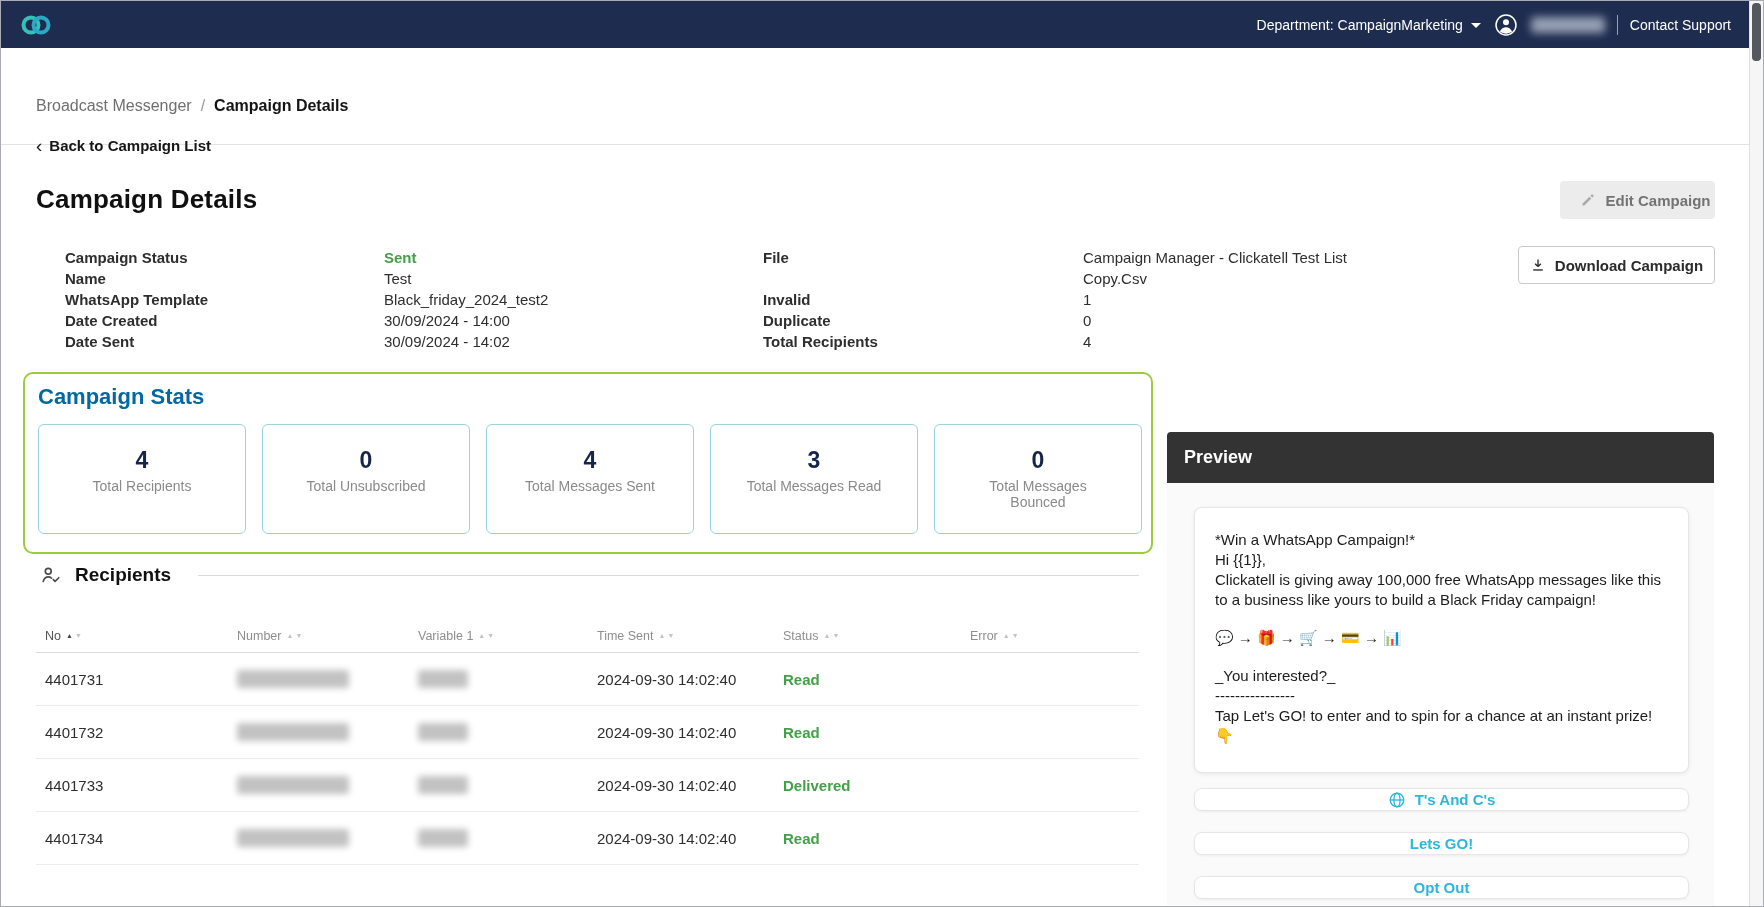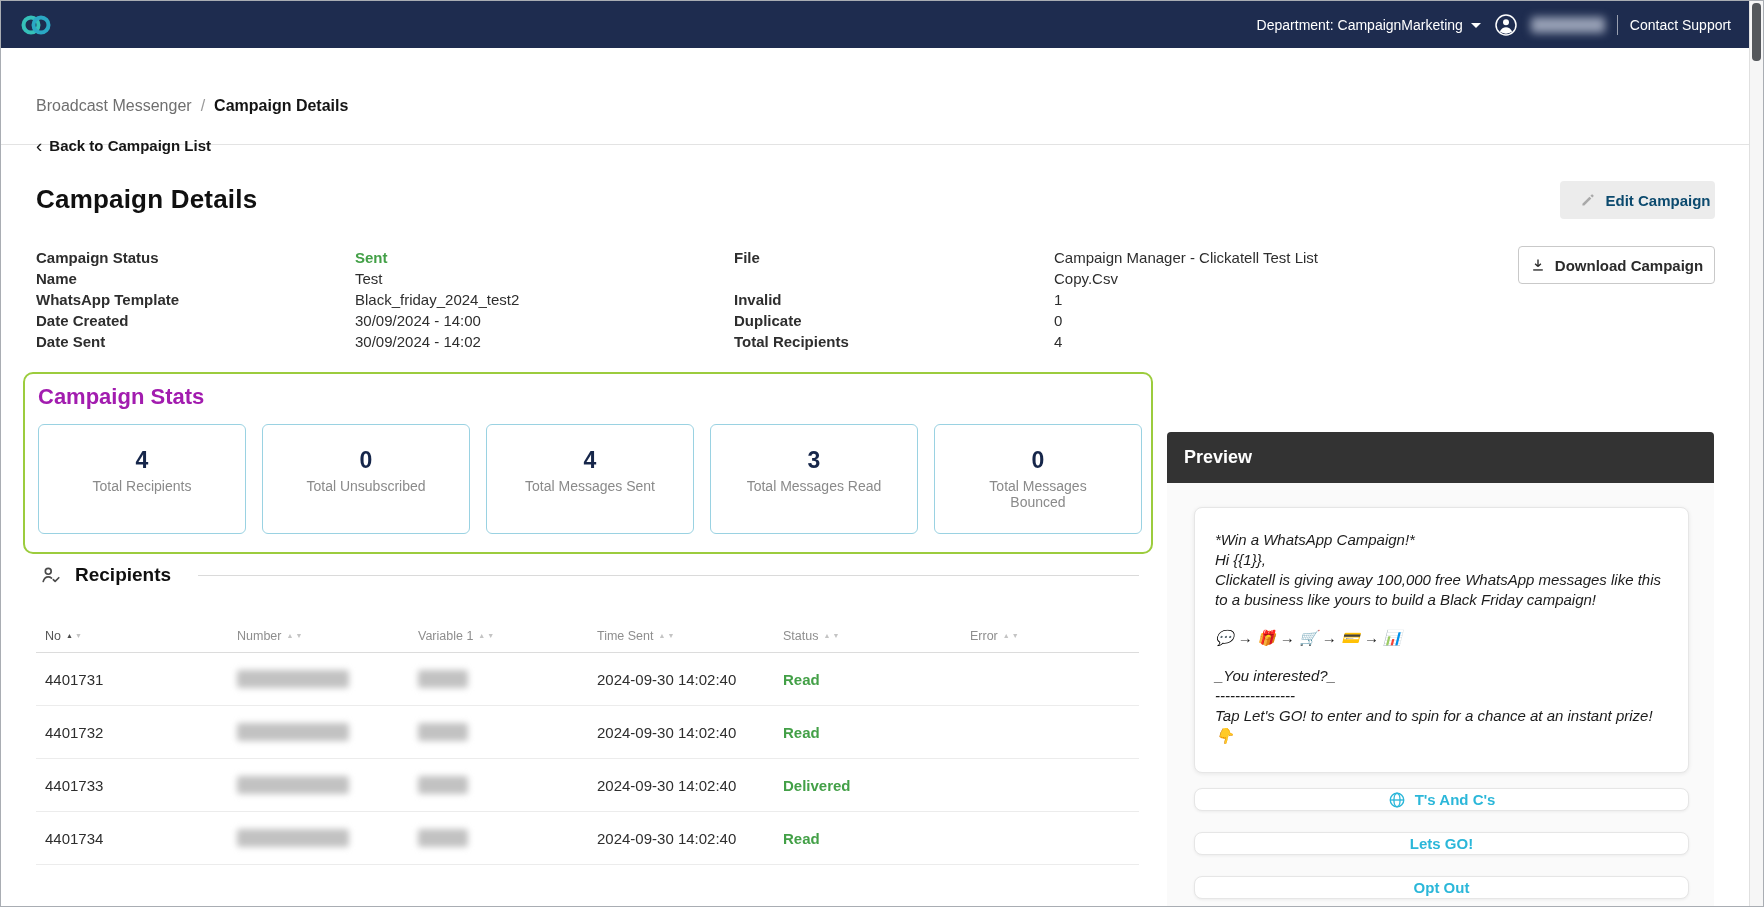--- a/index.html
+++ b/index.html
@@ -33,49 +33,49 @@
   .bc-sep { color:#9a9a9a; }
   .bc-current { color:#141414; font-weight:bold; }
 
   
   .back-link { position:absolute; top:136px; left:35px; display:flex; align-items:center; gap:7px; font-size:15px; font-weight:bold; cursor:pointer; color:#161616; }
   .back-chev { font-size:19px; line-height:15px; font-weight:normal; color:#161616; }
   .page-title { position:absolute; top:183px; left:35px; font-size:26px; font-weight:800; color:#101010; letter-spacing:0.2px; }
 
   .edit-btn {
     position:absolute; top:180px; left:1559px; width:155px; height:38px;
-    background:#ececec; border:none; border-radius:4px; color:#0c4a6e;
+    background:#ececec; border:none; border-radius:4px; color:#737373;
     font-family:inherit; font-size:15px; font-weight:bold;
     display:flex; align-items:center; justify-content:center; gap:9px; cursor:default;padding-left:16px;
   }
   .download-btn {
     position:absolute; top:245px; left:1517px; width:197px; height:38px;
     background:#ffffff; border:1px solid #c9c9c9; border-radius:4px; color:#2b2b2b;
     font-family:inherit; font-size:15px; font-weight:bold;
     display:flex; align-items:center; justify-content:center; gap:9px; cursor:pointer;
   }
 
   
   .details { position:absolute; top:246px; left:35px; width:1470px; font-size:15px; }
   .detail-col { position:absolute; top:0; }
   .detail-left { left:0; }
   .detail-right { left:698px; }
   .detail-row { display:flex; line-height:21px; }
-  .dl { width:279px; font-weight:bold; color:#2e2e2e; flex:none; }
+  .dl { width:279px; font-weight:bold; color:#2e2e2e; flex:none;margin-left:29px; }
   .detail-right .dl { width:280px; }
   .dv { color:#2e2e2e;margin-left:40px; }
   .dv-wrap { max-width:300px; }
   .status-sent { color:#43a047; font-weight:bold; }
 
   
   .stats-box {
     position:absolute; top:371px; left:22px; width:1130px; height:182px;
     border:2px solid #9ccc3d; border-radius:10px; background:#fff;
   }
-  .stats-title { padding:10px 0 0 13px; font-size:22px; font-weight:800; color:#a21caf; }
+  .stats-title { padding:10px 0 0 13px; font-size:22px; font-weight:800; color:#0369a1; }
   .stats-cards { display:flex; gap:16px; margin:14px 0 0 13px; }
   .stat-card {
     width:208px; height:110px; background:#fff; border:1px solid #9ad2e2; border-radius:6px;
     display:flex; flex-direction:column; align-items:center; padding-top:22px; cursor:default;
   }
   .stat-value { font-size:23px; font-weight:bold; color:#16264a; line-height:26px; }
   .stat-label { margin-top:5px; font-size:14px; color:#8a8a8a; text-align:center; width:156px; line-height:16px; }
 
   
   .recipients-header { position:absolute; top:563px; left:39px; width:1099px; display:flex; align-items:center; gap:13px; }
@@ -99,21 +99,21 @@
   .preview-header {
     position:absolute; top:431px; left:1166px; width:547px; height:51px;
     background:#333333; color:#fff; display:flex; align-items:center; padding-left:17px;
     font-size:18px; font-weight:bold; border-radius:4px 4px 0 0;
   }
   .preview-body { position:absolute; top:482px; left:1166px; width:547px; height:425px; background:#fafafa; }
   .message-card {
     position:absolute; top:506px; left:1193px; width:495px; min-height:266px;
     background:#fff; border:1px solid #e6e6e6; border-radius:8px;
     box-shadow:0 1px 4px rgba(0,0,0,0.08); padding:22px 20px;
-    font-size:15px; line-height:20px; color:#1c1c1c;font-style:italic;
+    font-size:15px; line-height:20px; color:#1c1c1c;
   }
   .msg-line { min-height:20px; }
   .msg-gap { margin-top:18px; }
   .pv-btn {
     position:absolute; left:1193px; width:495px; height:23px;
     background:#fff; border:1px solid #e6e6e6; border-radius:8px;
     box-shadow:0 1px 3px rgba(0,0,0,0.06);
     display:flex; align-items:center; justify-content:center; gap:9px;
     color:#2bb7d9; font-family:inherit; font-size:15px; font-weight:bold; cursor:pointer;
   }

